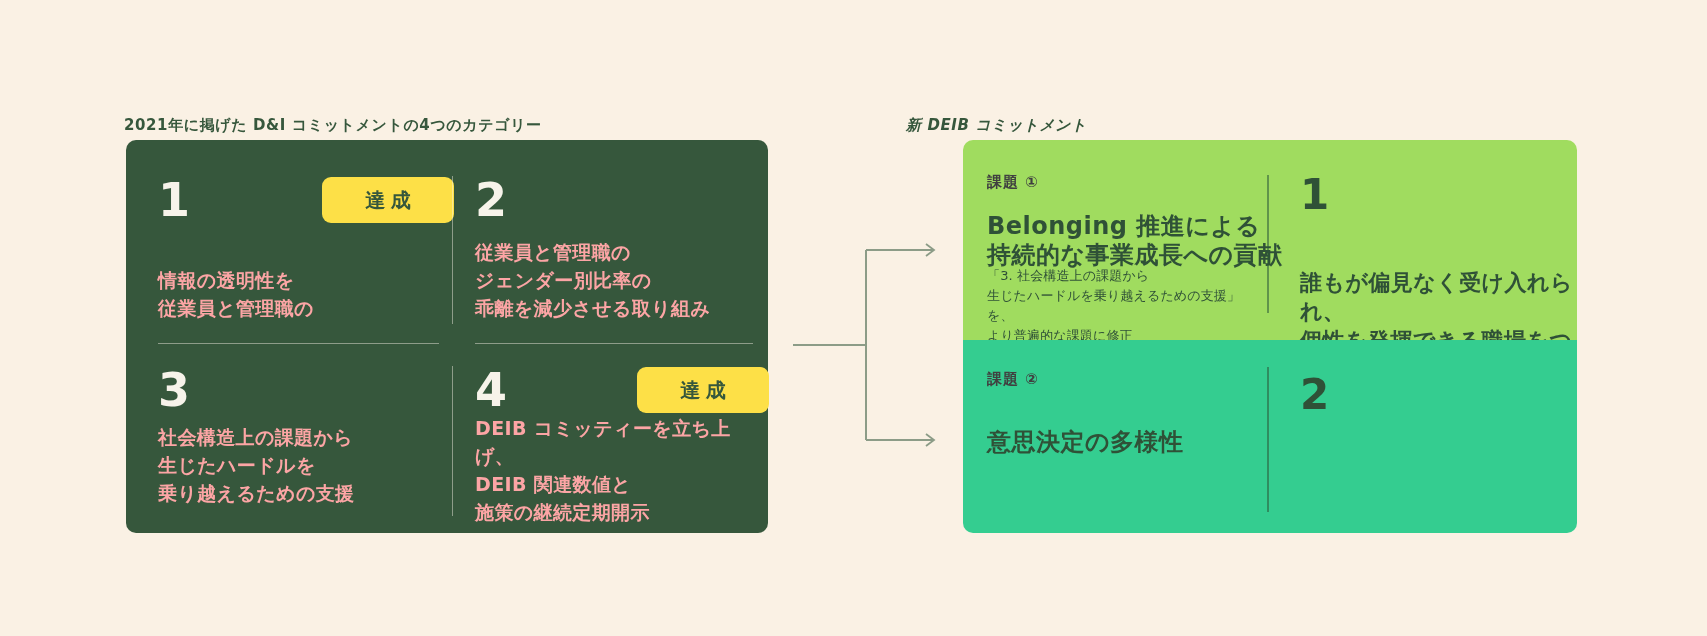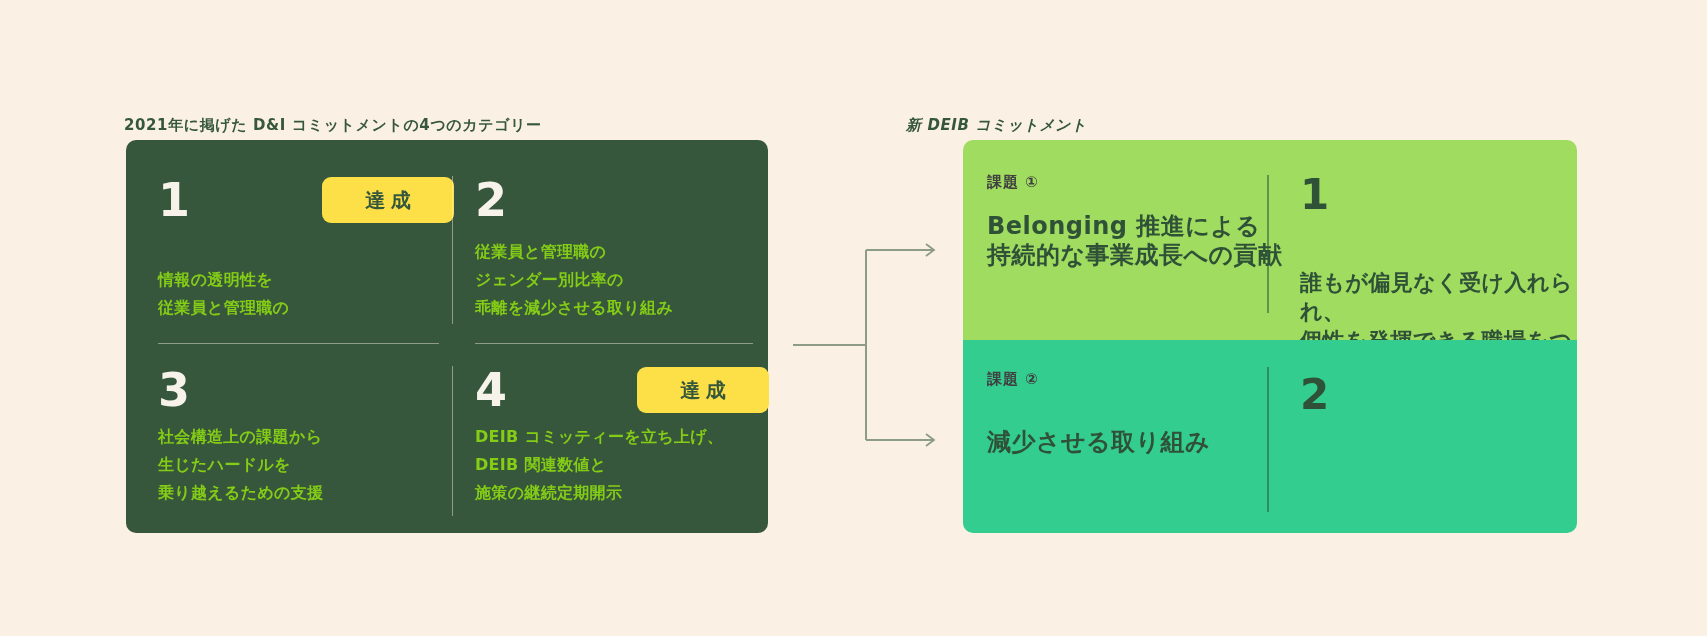--- a/index.html
+++ b/index.html
@@ -34,21 +34,21 @@
     font-size: 46px; line-height: 48px; font-weight: bold; color: #F7F3EA;
   }
   .badge {
     background: #fde047; color: #36573C; border-radius: 9px;
     width: 132px; height: 46px; margin-top: 1px;
     display: flex; align-items: center; justify-content: center;
     font-size: 20px; font-weight: bold;
     letter-spacing: 0.28em; padding-left: 0.28em; box-sizing: border-box;
   }
   .qtext {
-    font-size: 16px; line-height: 28px; font-weight: 600; color: #84cc16;
+    font-size: 19px; line-height: 28px; font-weight: 600; color: #fca5a5;
     white-space: pre-line; letter-spacing: 0.02em;
   }
   .vdiv { position: absolute; width: 1px; background: rgba(250,245,233,0.45); left: 326px; }
   .vdiv.top    { top: 36px;  height: 148px; }
   .vdiv.bottom { top: 226px; height: 150px; }
   .hdiv { position: absolute; height: 1px; background: rgba(250,245,233,0.45); top: 203px; }
   .hdiv.left  { left: 32px;  width: 281px; }
   .hdiv.right { left: 349px; width: 278px; }
 
   
@@ -162,27 +162,30 @@
     <path d="M146 4 L154 10 L146 16" stroke="#8C9C87" stroke-width="1.8" fill="none"></path>
     <path d="M146 194 L154 200 L146 206" stroke="#8C9C87" stroke-width="1.8" fill="none"></path>
   </svg>
 
   <div class="right-box">
 
     <div class="section top">
       <div class="sec-label">課題 ①</div>
       <div class="sec-heading">Belonging 推進による
 持続的な事業成長への貢献</div>
+      <div class="sec-note">「3. 社会構造上の課題から
+生じたハードルを乗り越えるための支援」を、
+より普遍的な課題に修正</div>
       <div class="sec-div"></div>
       <div class="sec-num">1</div>
       <div class="sec-statement">誰もが偏見なく受け入れられ、
 個性を発揮できる職場をつくる</div>
     </div>
 
     <div class="section bottom">
       <div class="sec-label">課題 ②</div>
-      <div class="sec-heading">減少させる取り組み</div>
+      <div class="sec-heading">意思決定の多様性</div>
       <div class="sec-div"></div>
       <div class="sec-num">2</div>
     </div>
 
   </div>
 </div>
 
 </body></html>

